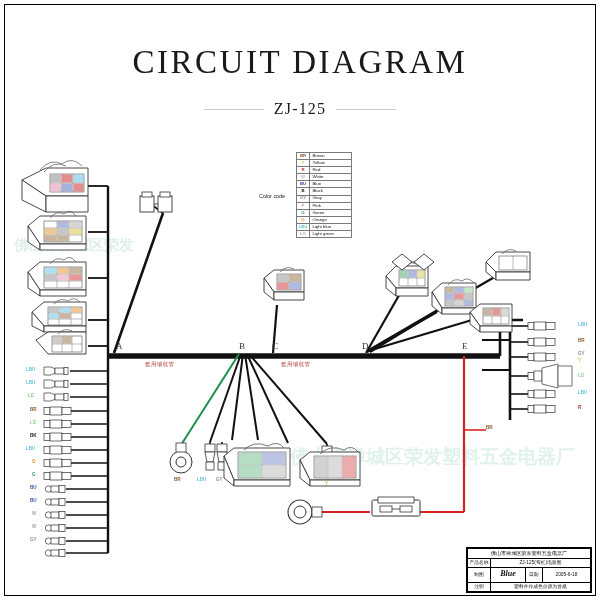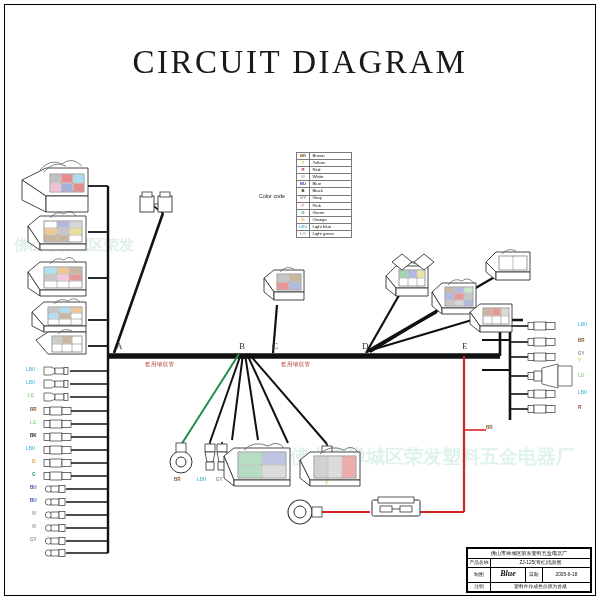--- a/index.html
+++ b/index.html
@@ -62,20 +62,25 @@
                  font-style:italic;font-weight:bold;}
 </style>
 </head>
 <body>
 
 <div id="page">
 
   <div class="frame"></div>
 
   <div class="title">CIRCUIT DIAGRAM</div>
+  <div class="subwrap">
+    <div class="subrule"></div>
+    <div class="subtitle">ZJ-125</div>
+    <div class="subrule"></div>
+  </div>
 
   <div class="wm wm1">佛山市禅城区荣发</div>
   <div class="wm wm2">佛山市禅城区荣发塑料五金电器厂</div>
 
   <svg class="canvas" viewBox="0 0 600 600">
     <defs>
       <g id="bulletTerm">
         <path d="M0,-4 L7,-4 L11,-2.2 L11,2.2 L7,4 L0,4 Z" fill="#fff" stroke="#333" stroke-width="0.7"></path>
         <rect x="11" y="-3" width="9" height="6" fill="#fff" stroke="#333" stroke-width="0.7"></rect>
         <rect x="20" y="-3.6" width="4" height="7.2" fill="#fff" stroke="#333" stroke-width="0.7"></rect>

